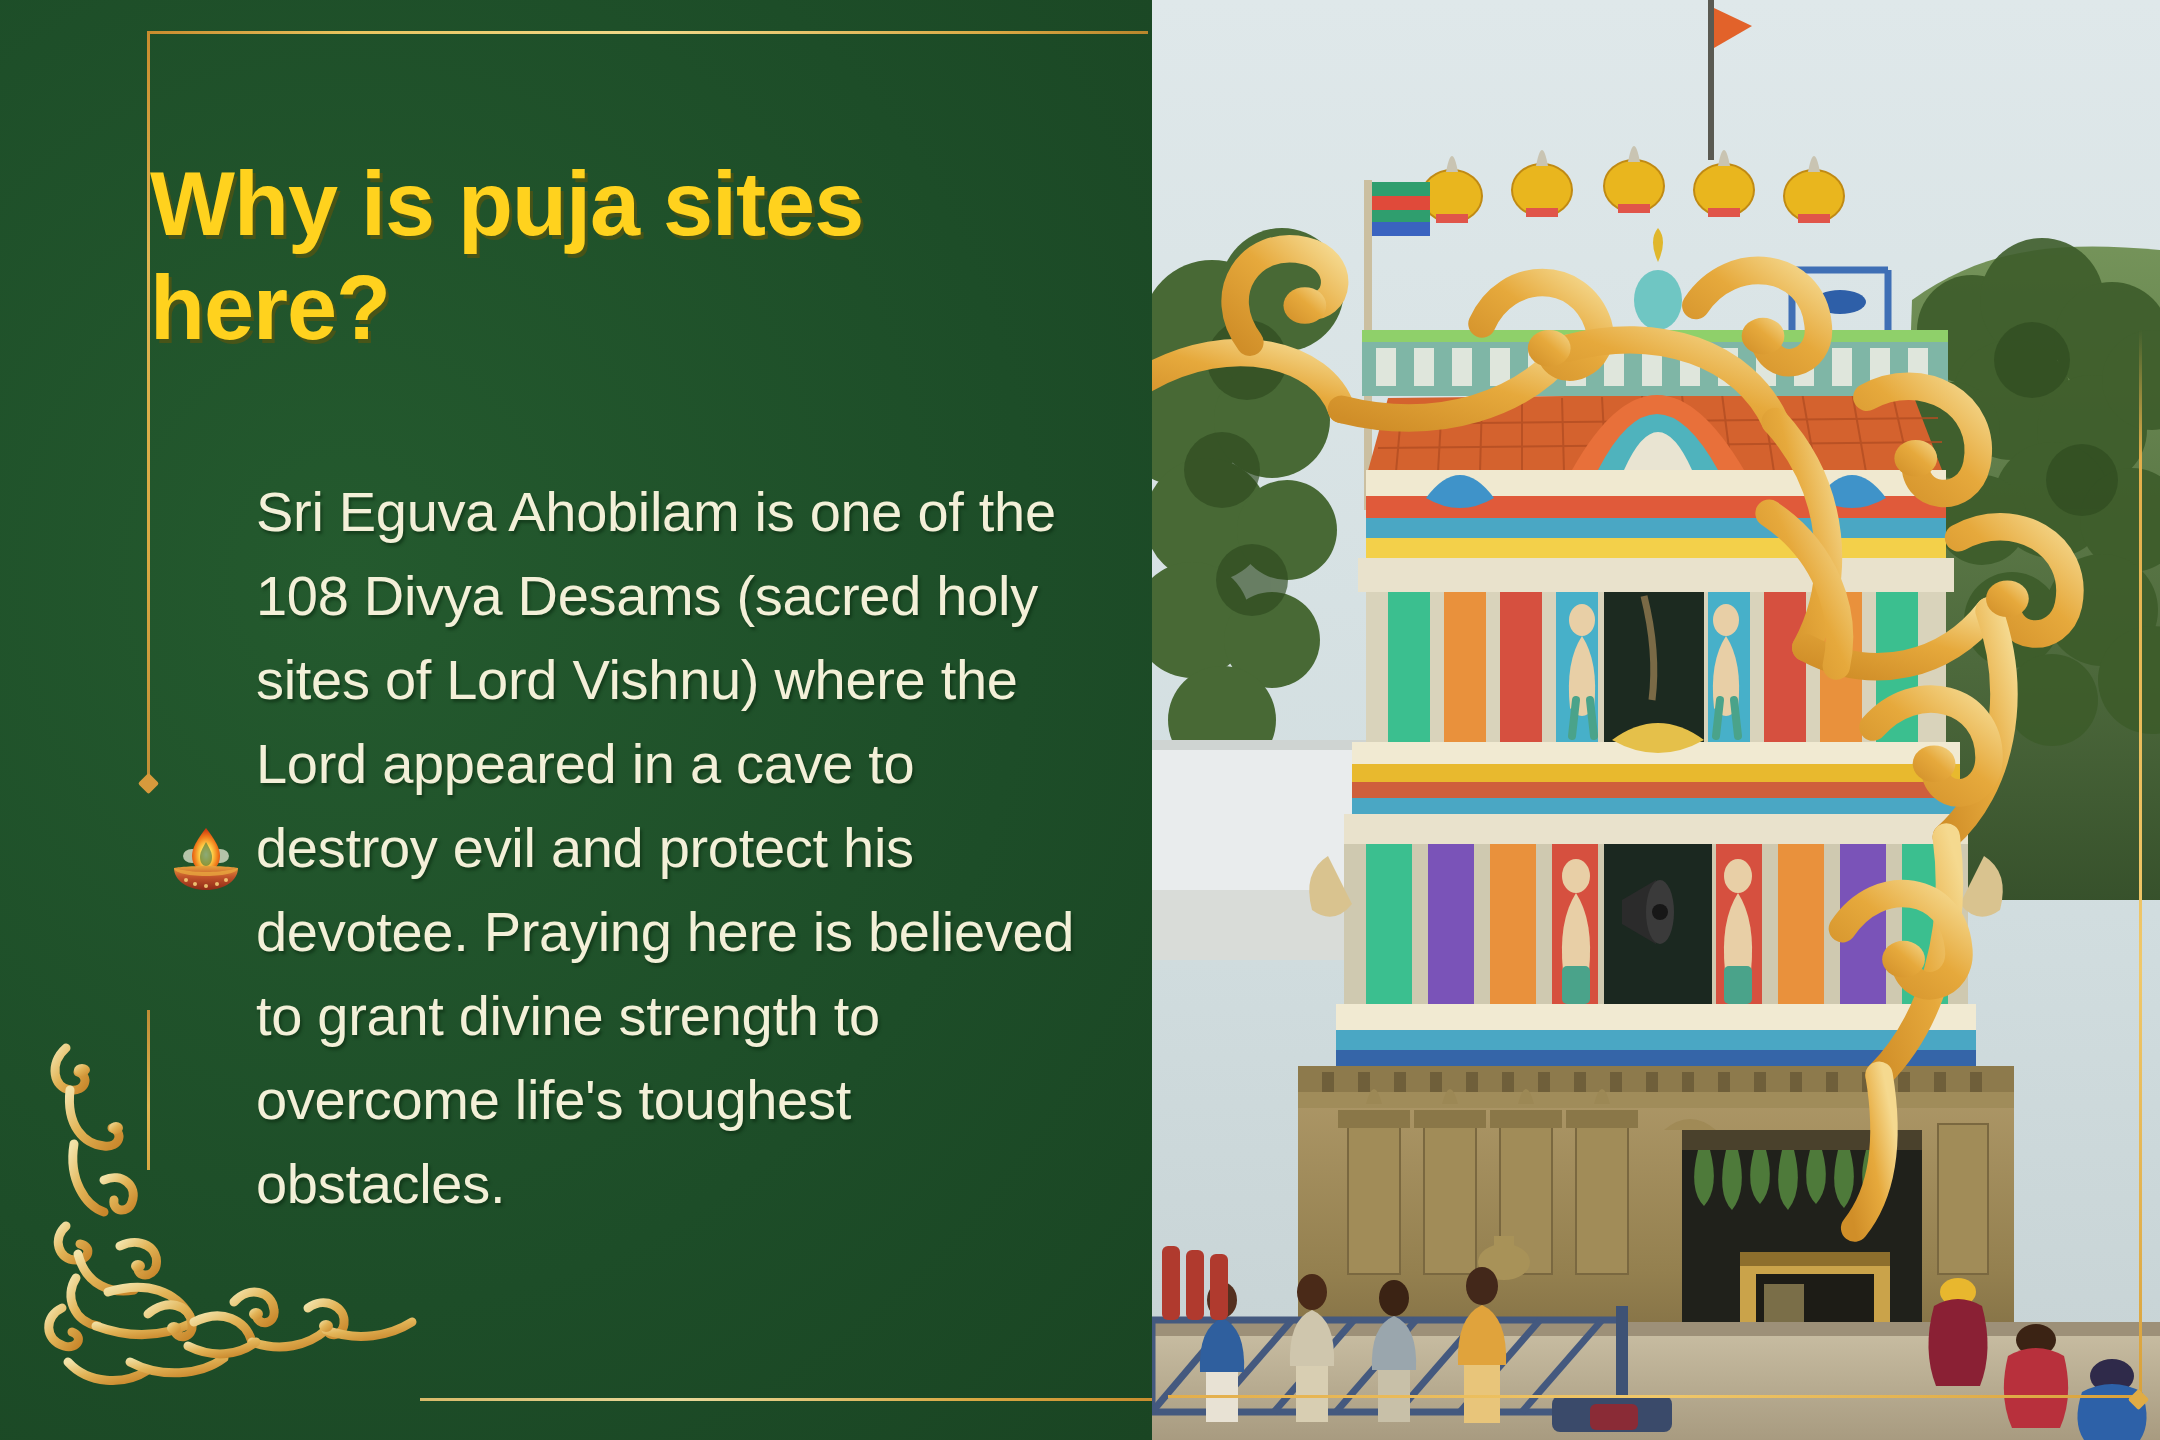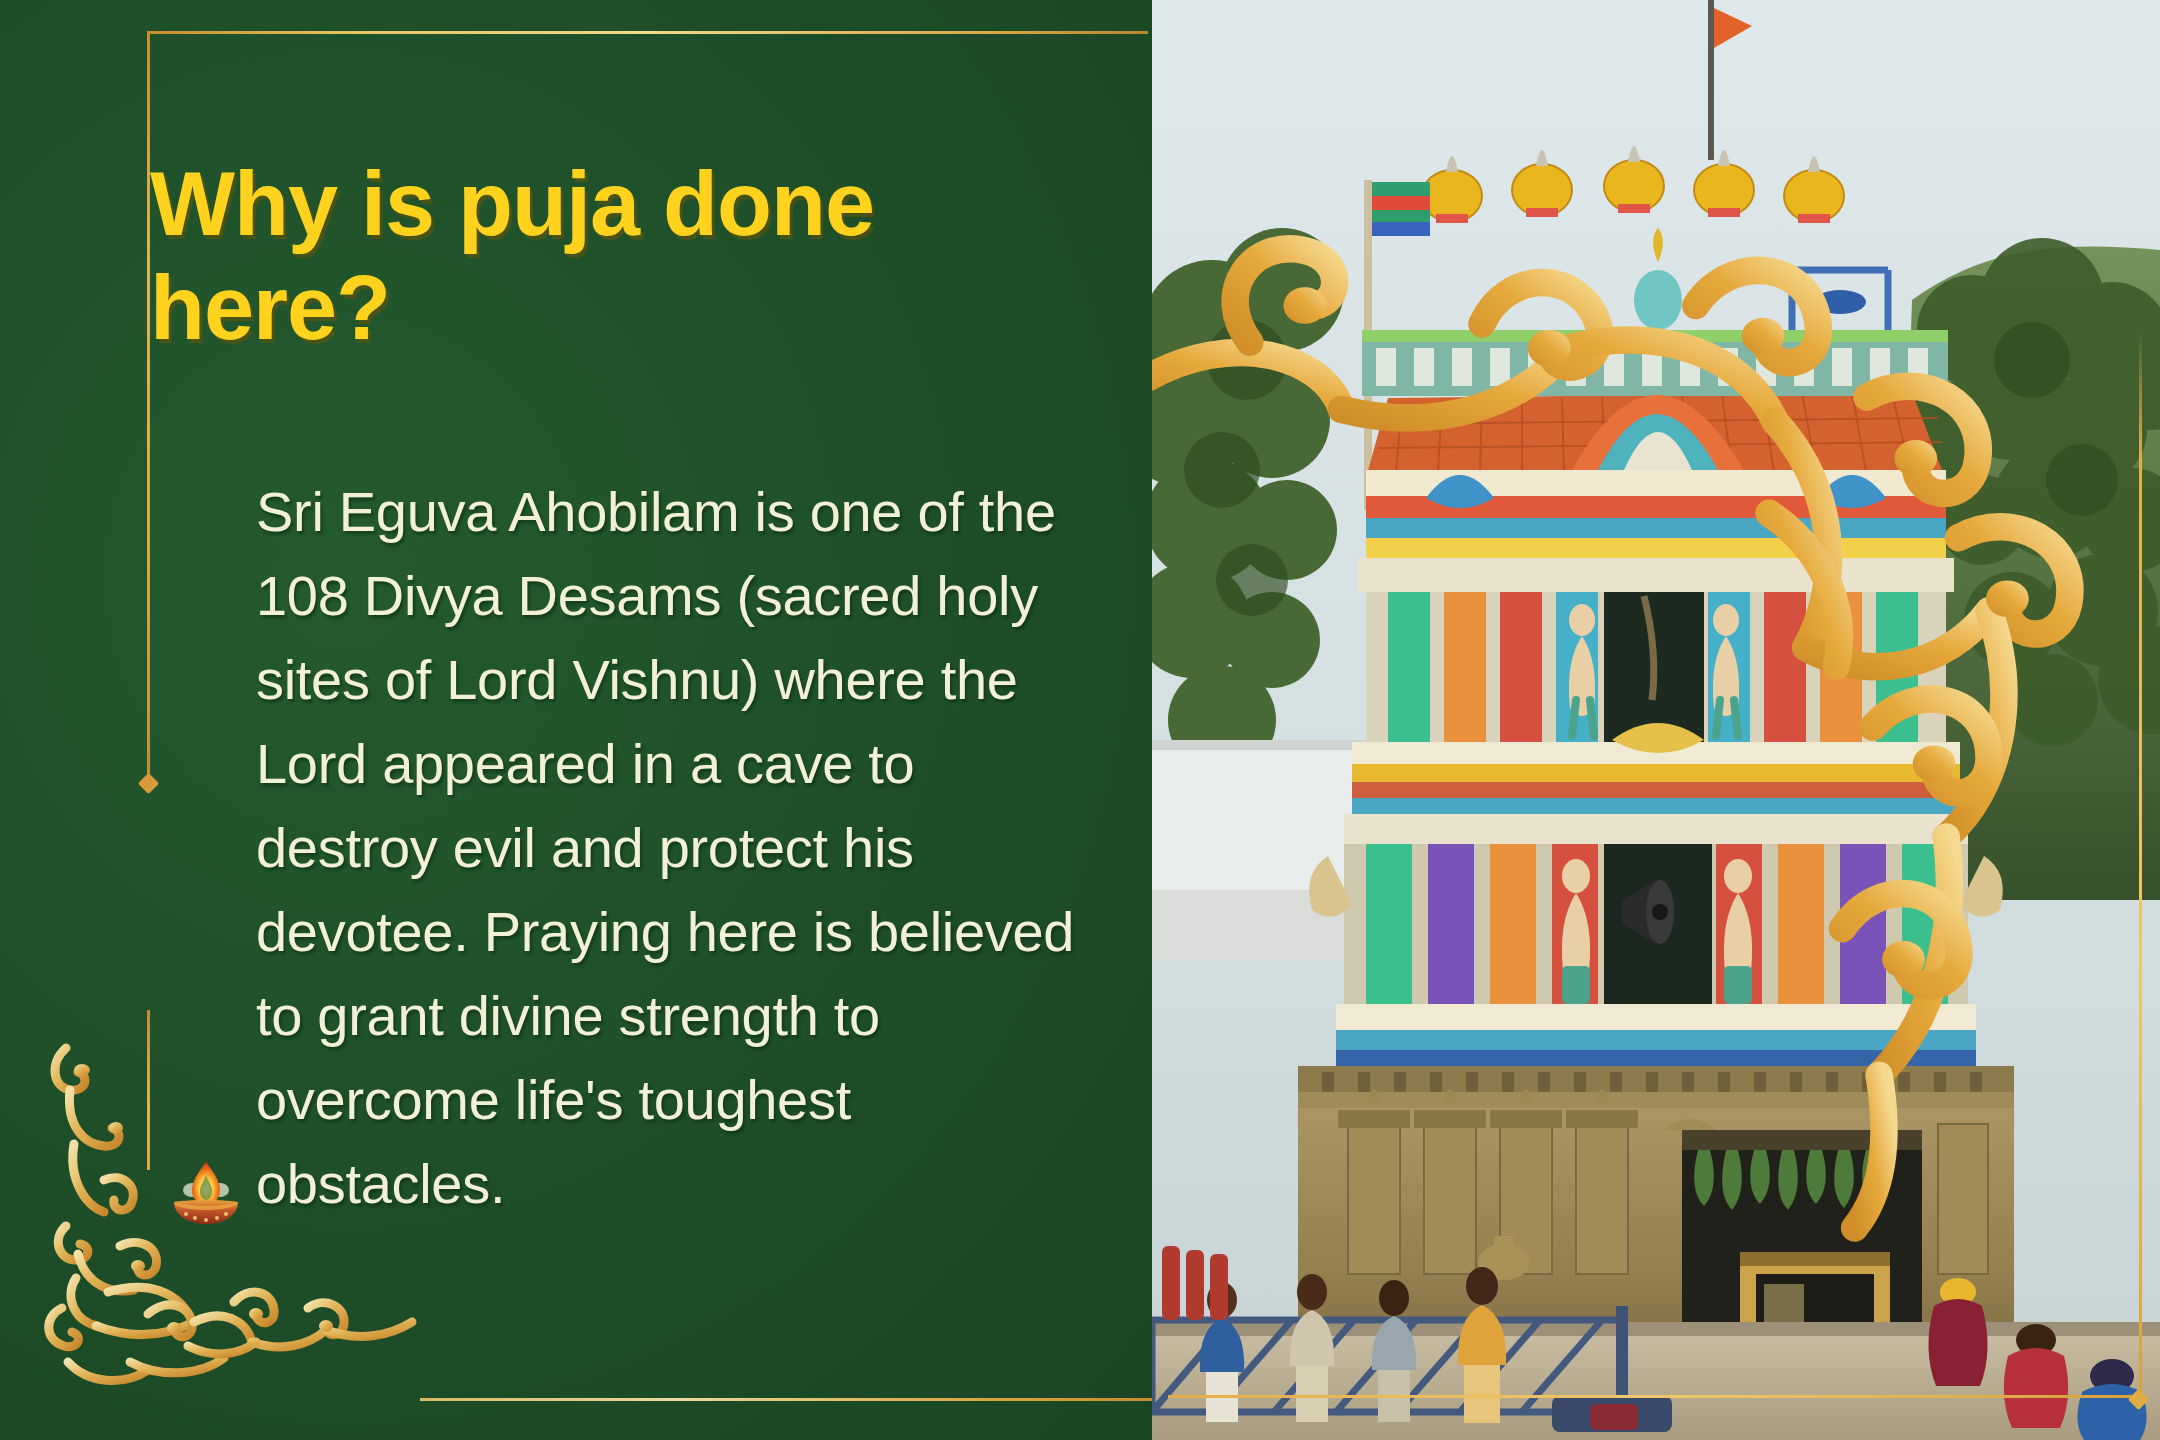--- a/index.html
+++ b/index.html
@@ -54,21 +54,21 @@
     color:#ffd21e;
     font-size:90px;font-weight:bold;line-height:1.16;
     letter-spacing:-1px;
     text-shadow:3px 4px 0 rgba(120,85,0,.45);
     white-space:pre-line;
   }
 
   
   .body-wrap{
     position:absolute;left:170px;top:470px;width:930px;
-    display:flex;align-items:flex-end;gap:14px;
+    display:flex;align-items:center;gap:14px;
   }
   .diya{
     width:72px;height:72px;flex:0 0 72px;margin-top:16px;position:relative;
   }
   .body-text{
     color:#f3f0d8;
     font-size:56px;line-height:1.50;font-weight:400;
     letter-spacing:-.3px;
     text-shadow:2px 3px 3px rgba(10,40,15,.55);
   }
@@ -135,21 +135,21 @@
       <g fill="url(#gf1)">
         <ellipse cx="74" cy="30" rx="8" ry="6"></ellipse>
         <ellipse cx="108" cy="88" rx="7" ry="6"></ellipse>
         <ellipse cx="130" cy="226" rx="7" ry="6"></ellipse>
         <ellipse cx="166" cy="288" rx="7" ry="6"></ellipse>
         <ellipse cx="248" cy="274" rx="7" ry="6"></ellipse>
         <ellipse cx="318" cy="286" rx="7" ry="6"></ellipse>
       </g>
     </svg>
 
-    <div class="heading">Why is puja done
+    <div class="heading">Why is puja sites
 here?</div>
 
     <div class="body-wrap">
       <svg class="diya" viewBox="0 0 72 72">
         <defs>
           <radialGradient id="flame" cx="50%" cy="62%" r="58%">
             <stop offset="0%" stop-color="#fff7c2"></stop>
             <stop offset="38%" stop-color="#ffd24a"></stop>
             <stop offset="72%" stop-color="#f07c1a"></stop>
             <stop offset="100%" stop-color="#d23a10"></stop>

